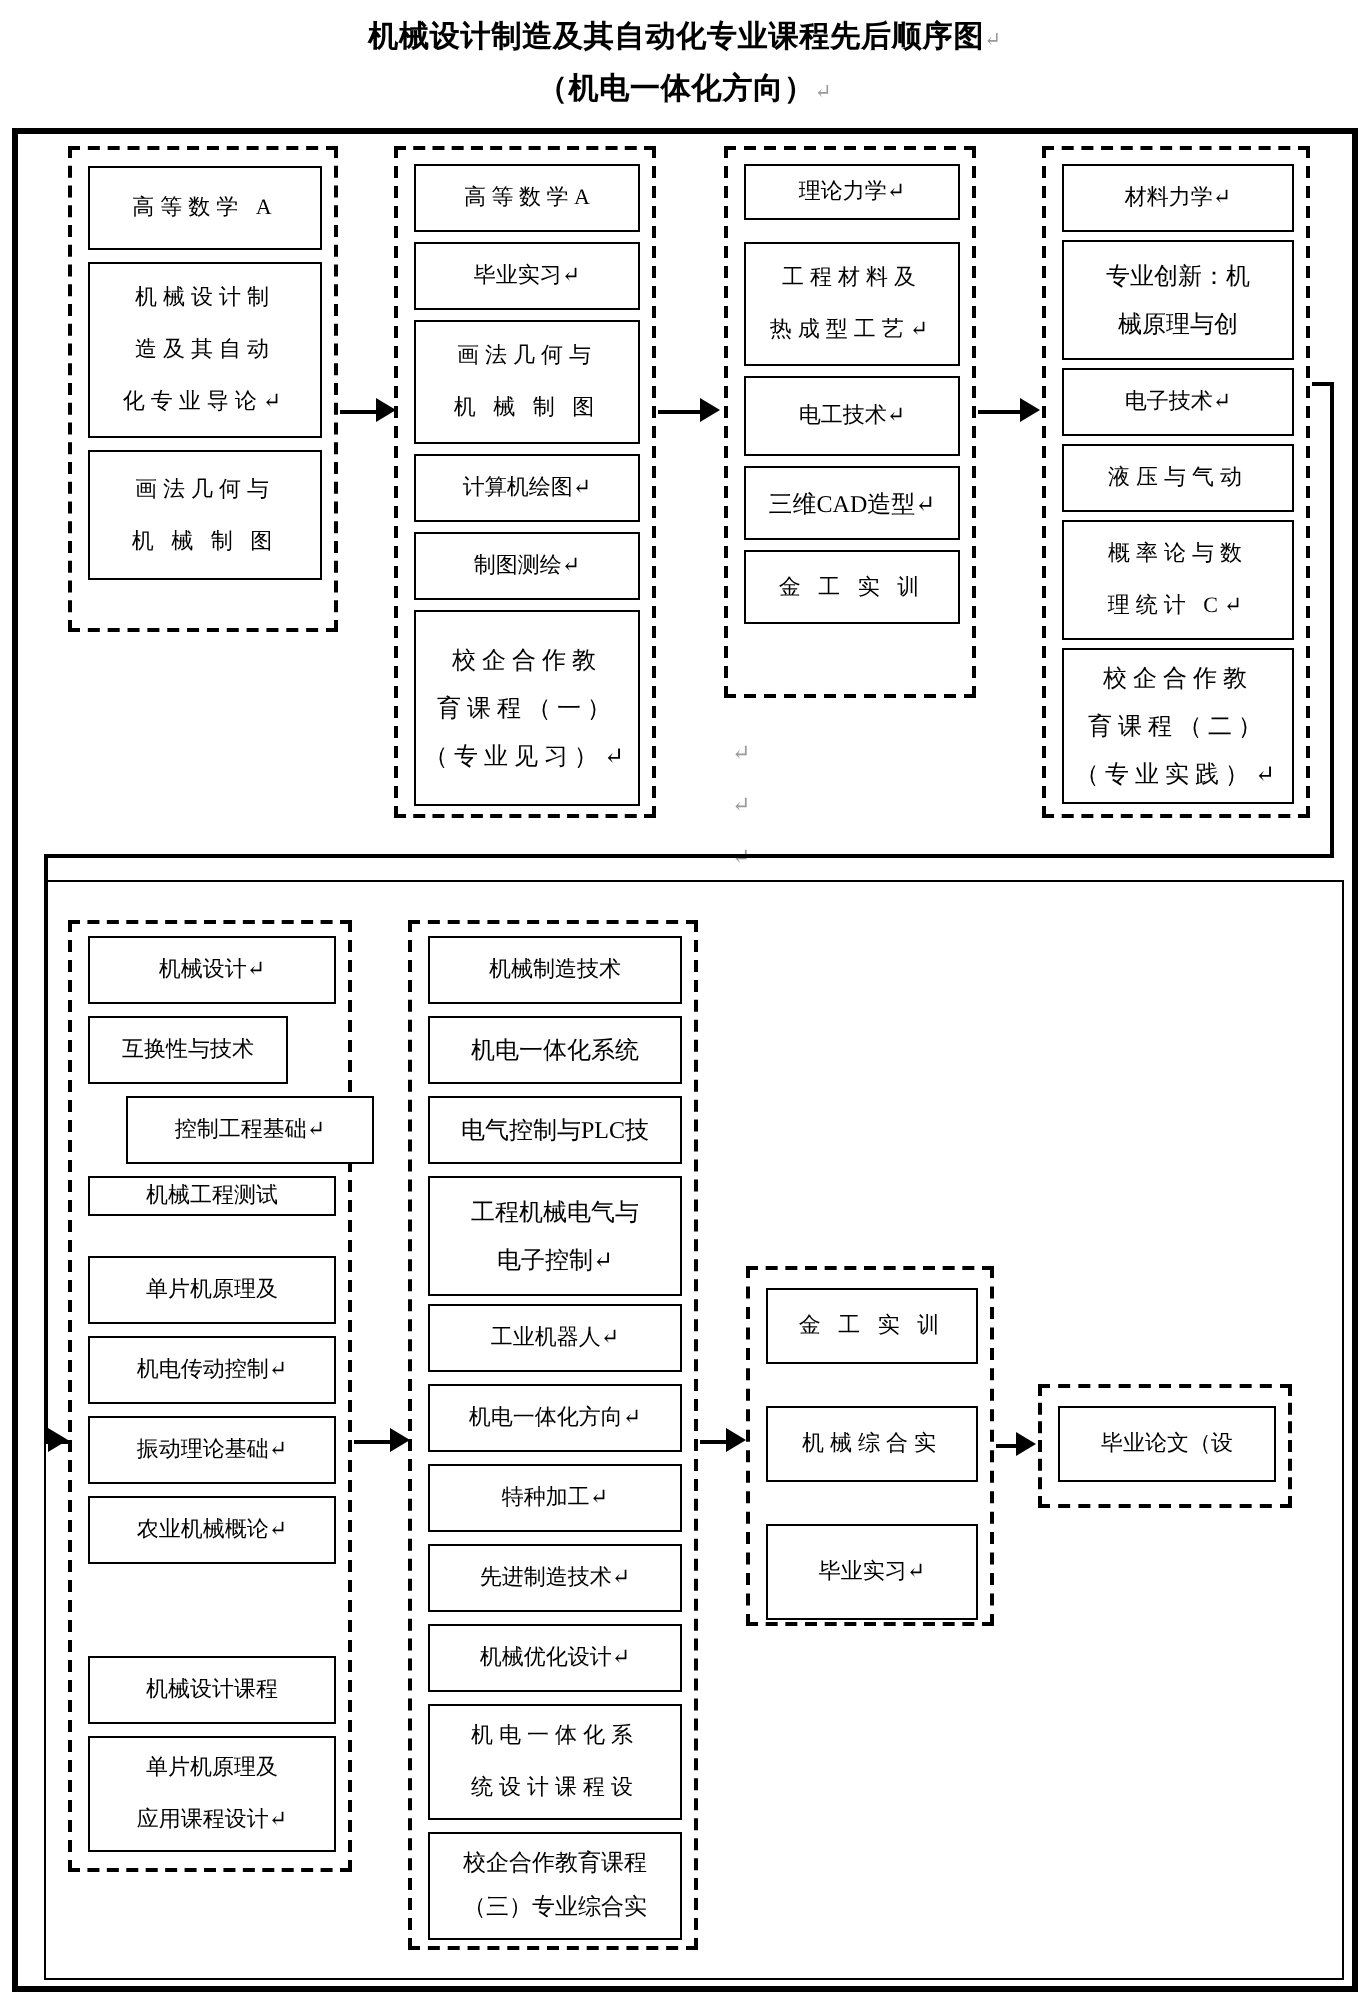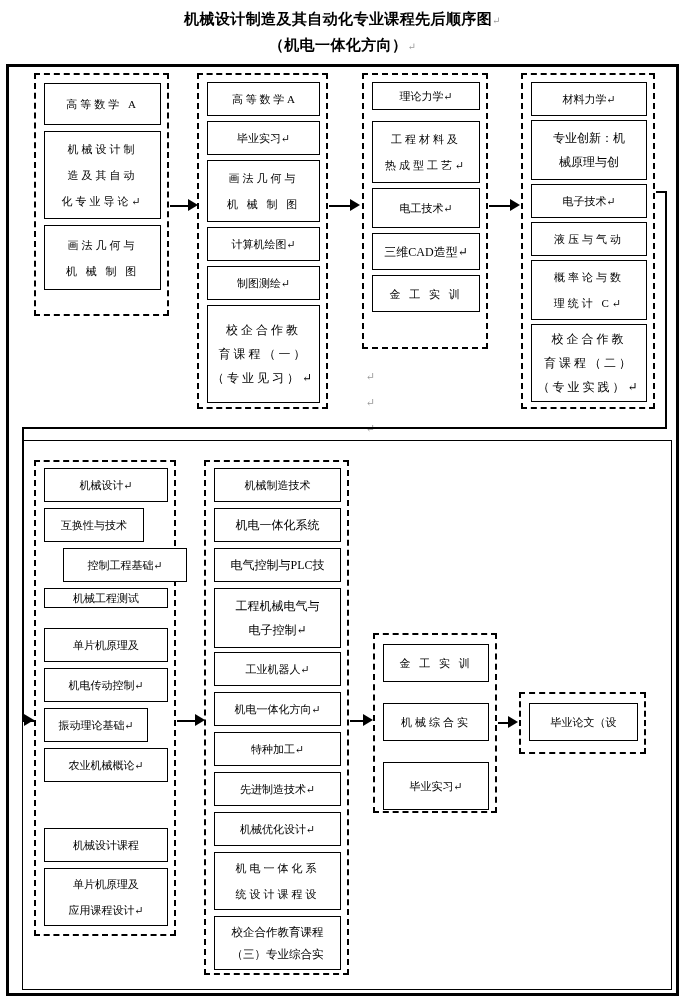--- a/index.html
+++ b/index.html
@@ -230,21 +230,21 @@
   </div>
   <div class="box" style="left:8px; top:126px; width:124px; height:20px;">
     <span class="ln">机械工程测试</span>
   </div>
   <div class="box" style="left:8px; top:166px; width:124px; height:34px;">
     <span class="ln">单片机原理及</span>
   </div>
   <div class="box" style="left:8px; top:206px; width:124px; height:34px;">
     <span class="ln">机电传动控制↵</span>
   </div>
-  <div class="box" style="left:8px; top:246px; width:104px; height:34px;align-items:center;">
+  <div class="box" style="left:8px; top:246px; width:124px; height:34px;align-items:center;">
     <span class="ln">振动理论基础↵</span>
   </div>
   <div class="box" style="left:8px; top:286px; width:124px; height:34px;">
     <span class="ln">农业机械概论↵</span>
   </div>
   <div class="box" style="left:8px; top:366px; width:124px; height:34px;">
     <span class="ln">机械设计课程</span>
   </div>
   <div class="box" style="left:8px; top:406px; width:124px; height:58px;">
     <span class="ln">单片机原理及</span>

